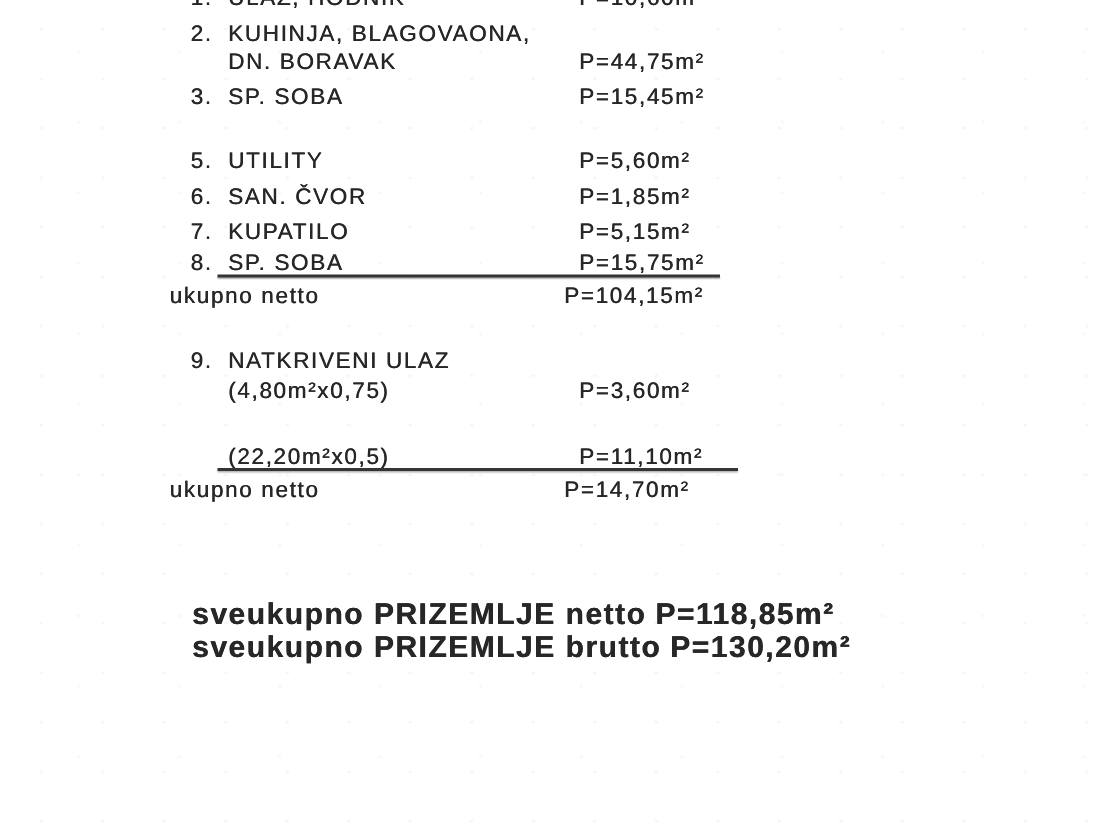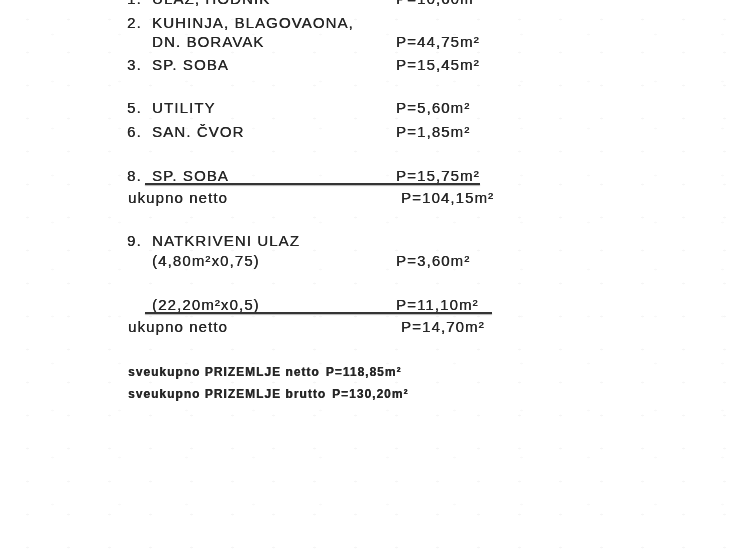--- a/index.html
+++ b/index.html
@@ -43,47 +43,47 @@
     text-shadow: 0.3px 0 0 currentColor;
   }
   .num {
     display: inline-block;
     min-width: 25px;
   }
   .val {
     position: absolute;
     left: 259px; 
     top: 0;
-    margin-left: 10px;
   }
   .total-line {
-    left: 128px;
+    left: 113px;
   }
   .total-line .val {
     left: 263px; 
     text-align: right;
   }
   .rule {
     position: absolute;
     height: 2px;
     background: #343434;
     box-shadow: 0 1px 1px rgba(0,0,0,0.30);
   }
   .rule-1 { left: 145px; top: 183px; width: 335px; }
   .rule-2 { left: 145px; top: 312px; width: 347px; }
   .summary-line {
     position: absolute;
     left: 128px;
     height: 20px;
-    font-size: 12px;
+    font-size: 20px;
     line-height: 20px;
     font-weight: 700;
     letter-spacing: 1px;
     white-space: nowrap;
     text-shadow: 0.3px 0 0 currentColor;
+    margin-top: 38px;
   }
   .summary-line .sv { margin-left: 6px; }
 </style>
 </head>
 <body>
 
 <div class="page">
   <div class="sheet">
 
     <div class="line" style="top:-10px">
@@ -110,20 +110,24 @@
     <div class="line" style="top:99px">
       <span class="num">5.</span><span class="lbl">UTILITY</span>
       <span class="val">P=5,60m²</span>
     </div>
 
     <div class="line" style="top:123px">
       <span class="num">6.</span><span class="lbl">SAN. ČVOR</span>
       <span class="val">P=1,85m²</span>
     </div>
 
+    <div class="line" style="top:146px">
+      <span class="num">7.</span><span class="lbl">KUPATILO</span>
+      <span class="val">P=5,15m²</span>
+    </div>
 
     <div class="line" style="top:167px">
       <span class="num">8.</span><span class="lbl">SP. SOBA</span>
       <span class="val">P=15,75m²</span>
     </div>
 
     <div class="rule rule-1"></div>
 
     <div class="line total-line" style="top:189px">
       <span class="lbl">ukupno netto</span>

